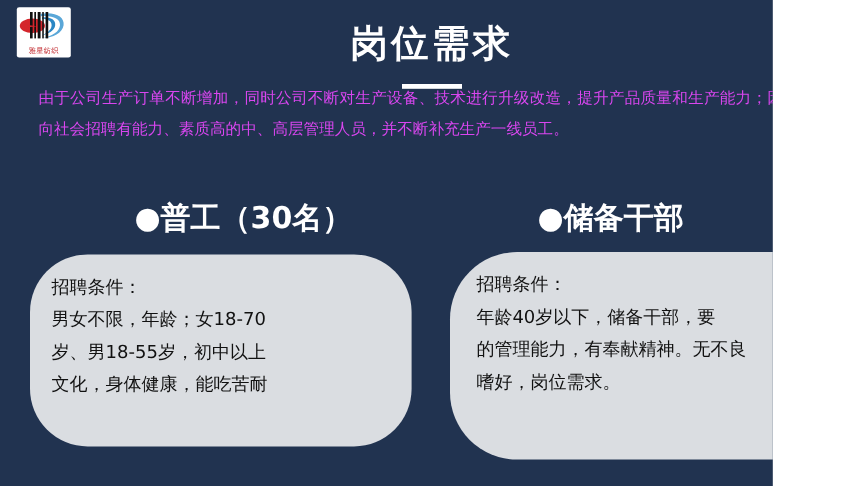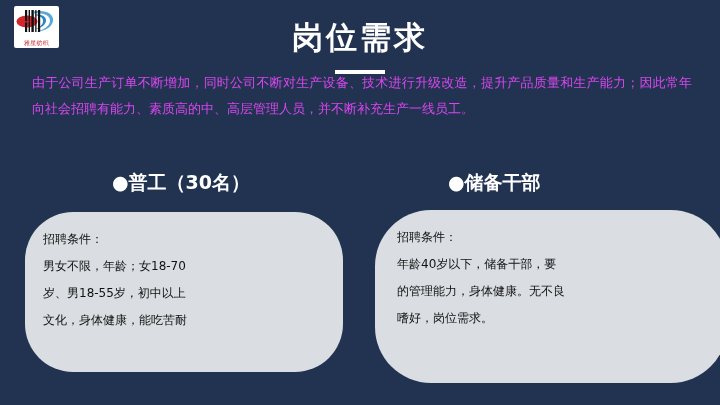--- a/index.html
+++ b/index.html
@@ -8,21 +8,21 @@
   }
   body {
     width: 720px;
     height: 405px;
     overflow: hidden;
     background: #1e3css;
     font-family: "Liberation Sans", "DejaVu Sans", sans-serif;
   }
   #slide {
     position: relative;
-    width: 720px;
+    width: 644px;
     height: 405px;
     background: #213350;
     overflow: hidden;
   }
 
   
   #logo {
     position: absolute;
     left: 14px;
     top: 6px;
@@ -84,36 +84,36 @@
     font-size: 13px;
     line-height: 25.5px;
     text-align: justify;
     font-family: "DejaVu Sans", sans-serif;
   }
 
   
   .col-head {
     position: absolute;
     color: #ffffff;
-    font-size: 19px;
+    font-size: 25px;
     line-height: 26px;
     font-weight: bold;
     font-family: "DejaVu Sans", sans-serif;
     white-space: nowrap;
   }
   #head-left  { left: 112px; top: 169px; }
   #head-right { left: 448px; top: 169px; }
 
   
   .card {
     position: absolute;
     background: #dadde1;
     color: #111111;
     font-family: "DejaVu Sans", sans-serif;
-    font-size: 12px;
+    font-size: 15px;
     line-height: 27px;
     box-sizing: border-box;
   }
   #card-left {
     left: 25px;
     top: 212px;
     width: 318px;
     height: 160px;
     border-radius: 48px;
     padding: 14px 16px 0 18px;
@@ -162,17 +162,17 @@
   <div class="card" id="card-left" style="background: rgb(218, 221, 225); color: rgb(17, 17, 17);">
     <div class="line">招聘条件：</div>
     <div class="line">男女不限，年龄；女18-70</div>
     <div class="line">岁、男18-55岁，初中以上</div>
     <div class="line">文化，身体健康，能吃苦耐</div>
   </div>
 
   <div class="card" id="card-right" style="background: rgb(218, 221, 225); color: rgb(17, 17, 17);">
     <div class="line">招聘条件：</div>
     <div class="line">年龄40岁以下，储备干部，要</div>
-    <div class="line">的管理能力，身体健康。无不良</div>
+    <div class="line">的管理能力，有奉献精神。无不良</div>
     <div class="line">嗜好，岗位需求。</div>
   </div>
 
 </div>
 
 </body></html>

